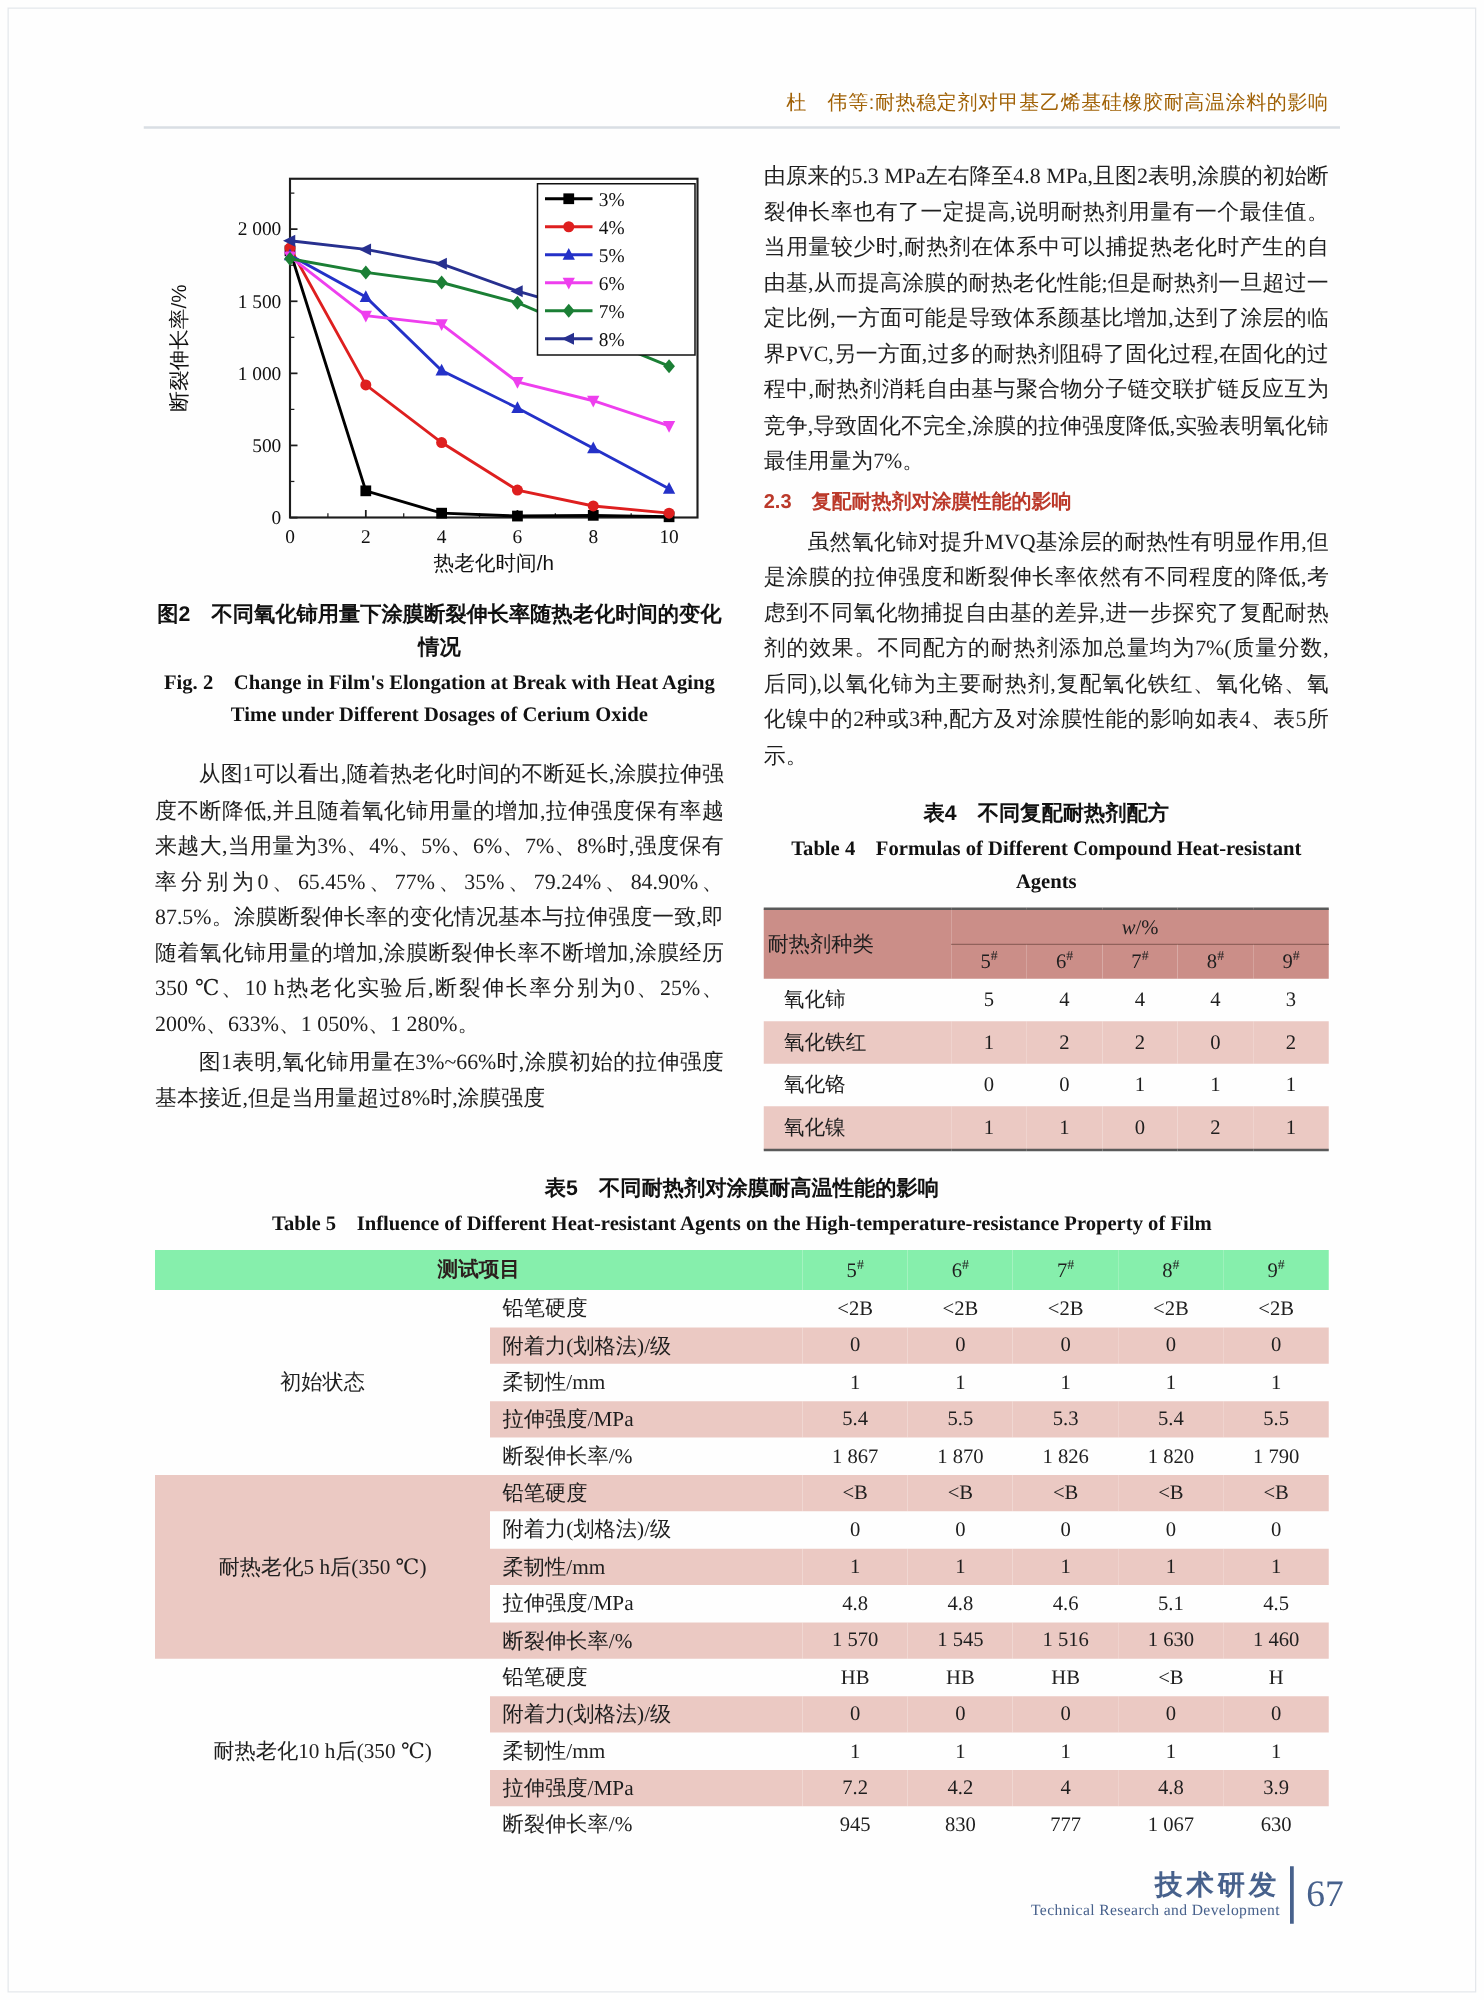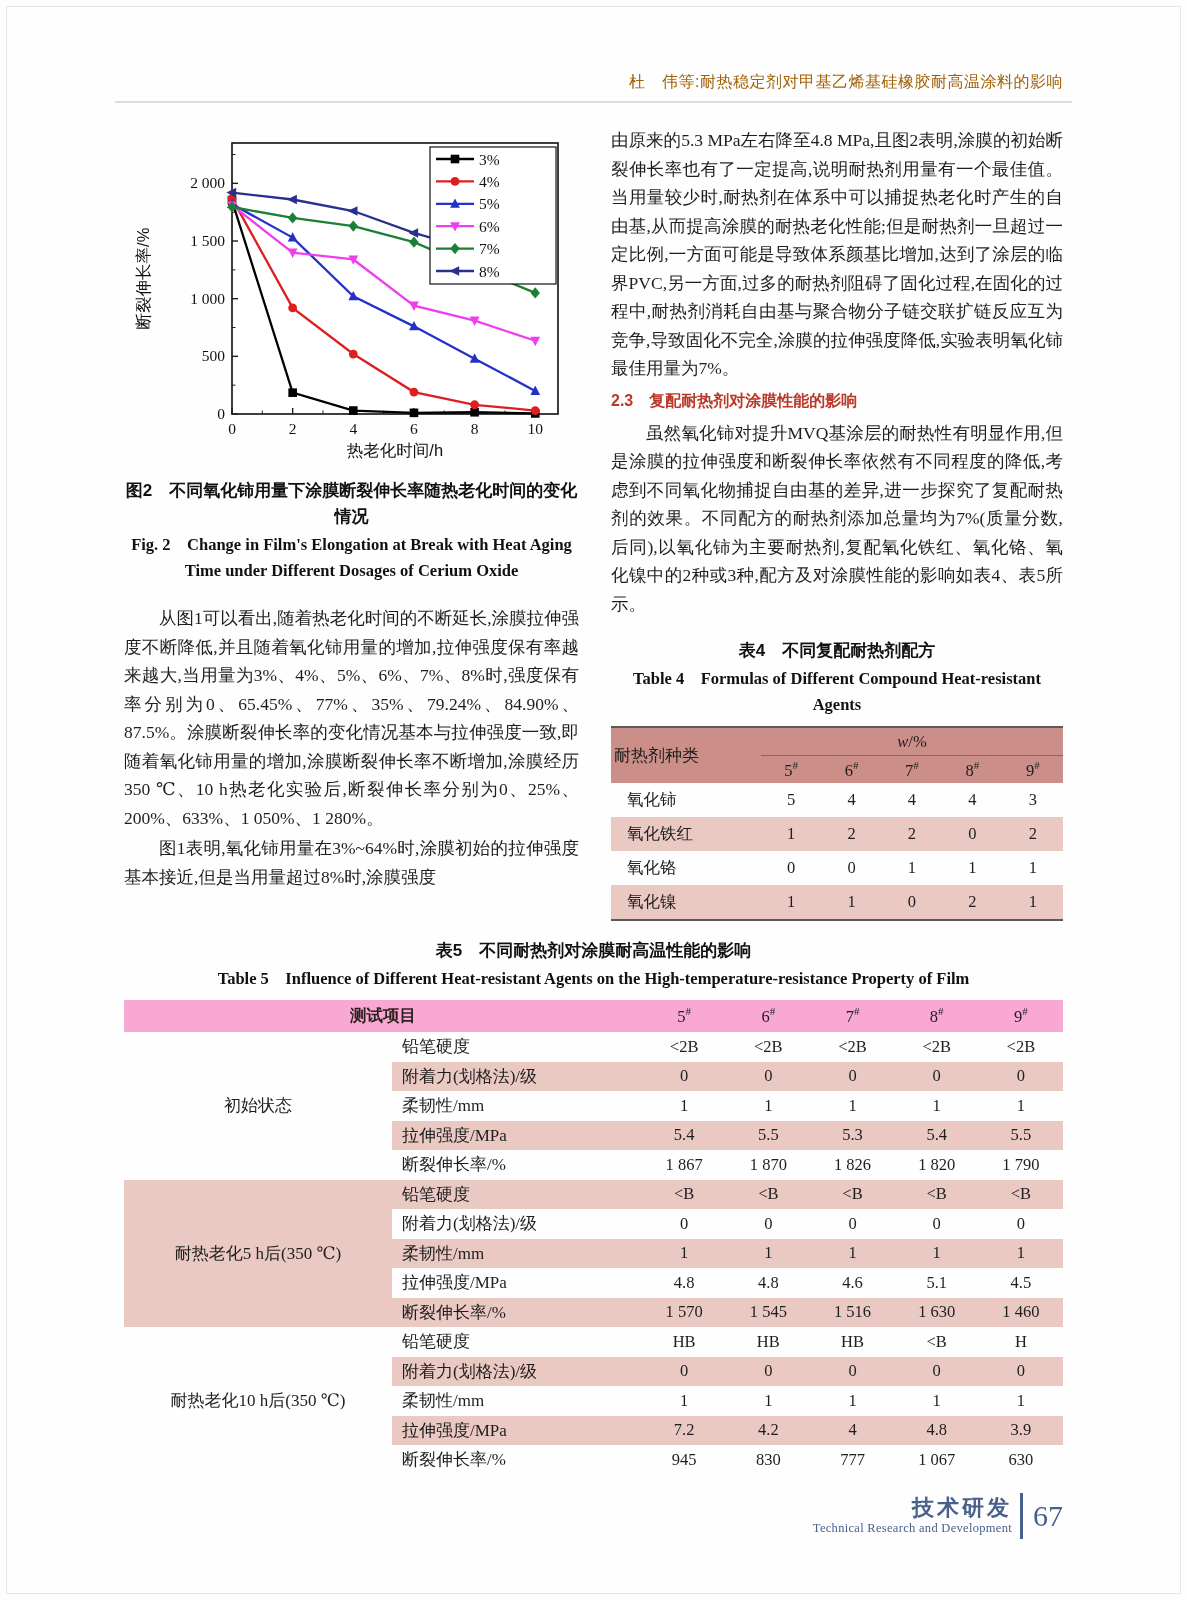--- a/index.html
+++ b/index.html
@@ -49,28 +49,28 @@
   .t4 .wcell i{font-family:"Liberation Serif",serif;}
   .t4 .wline{border-bottom:1.5px solid #91625b;}
   .t4 .subcol{height:27px;}
   .t4 tbody td{height:34px;}
   .t4 tbody .lab{text-align:left;padding-left:16px;}
   .pink{background:#ebc9c3;margin-top:41px;}
   
   .t5-wrap{position:absolute;top:938px;left:124px;width:939px;}
   .t5{width:100%;border-collapse:collapse;table-layout:fixed;margin-top:8px;font-size:16.5px;}
   .t5 th{font-weight:normal;}
-  .t5 .hrow th{background:#f9a8d4;height:30px;}
+  .t5 .hrow th{background:#86efac;height:30px;}
   .t5 .h-item{font-family:"Liberation Sans","DejaVu Sans",sans-serif;font-weight:bold;font-size:16.5px;color:#2b1f1d;}
   .t5 td{height:29.5px;text-align:center;padding:0;}
   .t5 .g-cell{text-align:center;font-size:17px;}
   .t5 .item{text-align:left;padding-left:10px;font-size:17px;}
   sup{font-size:11px;}
   
-  .footer{position:absolute;top:1493px;right:124px;display:flex;align-items:center;}
+  .footer{position:absolute;top:1493px;right:112px;display:flex;align-items:center;}
   .footer-text{text-align:right;color:#47618c;}
   .footer-zh{font-family:"Liberation Sans","DejaVu Sans",sans-serif;font-weight:bold;font-size:22px;letter-spacing:3px;line-height:24px;}
   .footer-en{font-family:"Liberation Serif",serif;font-size:12.5px;line-height:16px;letter-spacing:.3px;}
   .footer-bar{width:3px;height:46px;background:#47618c;margin:0 10px 0 8px;}
   .footer-page{font-family:"Liberation Serif",serif;font-size:30px;color:#47618c;}
 </style>
 </head>
 <body>
 
 <div class="page-frame"></div>
@@ -180,21 +180,21 @@
             <line x1="304" y1="141" x2="342" y2="141" stroke="#27308f" stroke-width="2.3"></line>
             <path d="M317.4 141 L327.2 136.2 L327.2 145.8 Z" fill="#27308f"></path>
             <text x="347" y="146.5" font-size="15.5" font-family="&quot;Liberation Serif&quot;,serif" fill="#111">8%</text>
           </svg></div>
       <figcaption>
         <div class="cap-zh">图2　不同氧化铈用量下涂膜断裂伸长率随热老化时间的变化情况</div>
         <div class="cap-en">Fig. 2　Change in Film's Elongation at Break with Heat Aging Time under Different Dosages of Cerium Oxide</div>
       </figcaption>
     </figure>
     <p class="para indent">从图1可以看出,随着热老化时间的不断延长,涂膜拉伸强度不断降低,并且随着氧化铈用量的增加,拉伸强度保有率越来越大,当用量为3%、4%、5%、6%、7%、8%时,强度保有率分别为0、65.45%、77%、35%、79.24%、84.90%、87.5%。涂膜断裂伸长率的变化情况基本与拉伸强度一致,即随着氧化铈用量的增加,涂膜断裂伸长率不断增加,涂膜经历350 ℃、10 h热老化实验后,断裂伸长率分别为0、25%、200%、633%、1 050%、1 280%。</p>
-    <p class="para indent">图1表明,氧化铈用量在3%~64%时,涂膜初始的拉伸强度基本接近,但是当用量超过8%时,涂膜强度</p>
+    <p class="para indent">图1表明,氧化铈用量在3%~66%时,涂膜初始的拉伸强度基本接近,但是当用量超过8%时,涂膜强度</p>
   </section>
 
   <section class="col-right">
     <p class="para">由原来的5.3 MPa左右降至4.8 MPa,且图2表明,涂膜的初始断裂伸长率也有了一定提高,说明耐热剂用量有一个最佳值。当用量较少时,耐热剂在体系中可以捕捉热老化时产生的自由基,从而提高涂膜的耐热老化性能;但是耐热剂一旦超过一定比例,一方面可能是导致体系颜基比增加,达到了涂层的临界PVC,另一方面,过多的耐热剂阻碍了固化过程,在固化的过程中,耐热剂消耗自由基与聚合物分子链交联扩链反应互为竞争,导致固化不完全,涂膜的拉伸强度降低,实验表明氧化铈最佳用量为7%。</p>
     <h3 class="sec-head">
       <span class="num">2.3</span><span>复配耐热剂对涂膜性能的影响</span>
     </h3>
     <p class="para indent">虽然氧化铈对提升MVQ基涂层的耐热性有明显作用,但是涂膜的拉伸强度和断裂伸长率依然有不同程度的降低,考虑到不同氧化物捕捉自由基的差异,进一步探究了复配耐热剂的效果。不同配方的耐热剂添加总量均为7%(质量分数,后同),以氧化铈为主要耐热剂,复配氧化铁红、氧化铬、氧化镍中的2种或3种,配方及对涂膜性能的影响如表4、表5所示。</p>
 
     <div class="t4-wrap">

